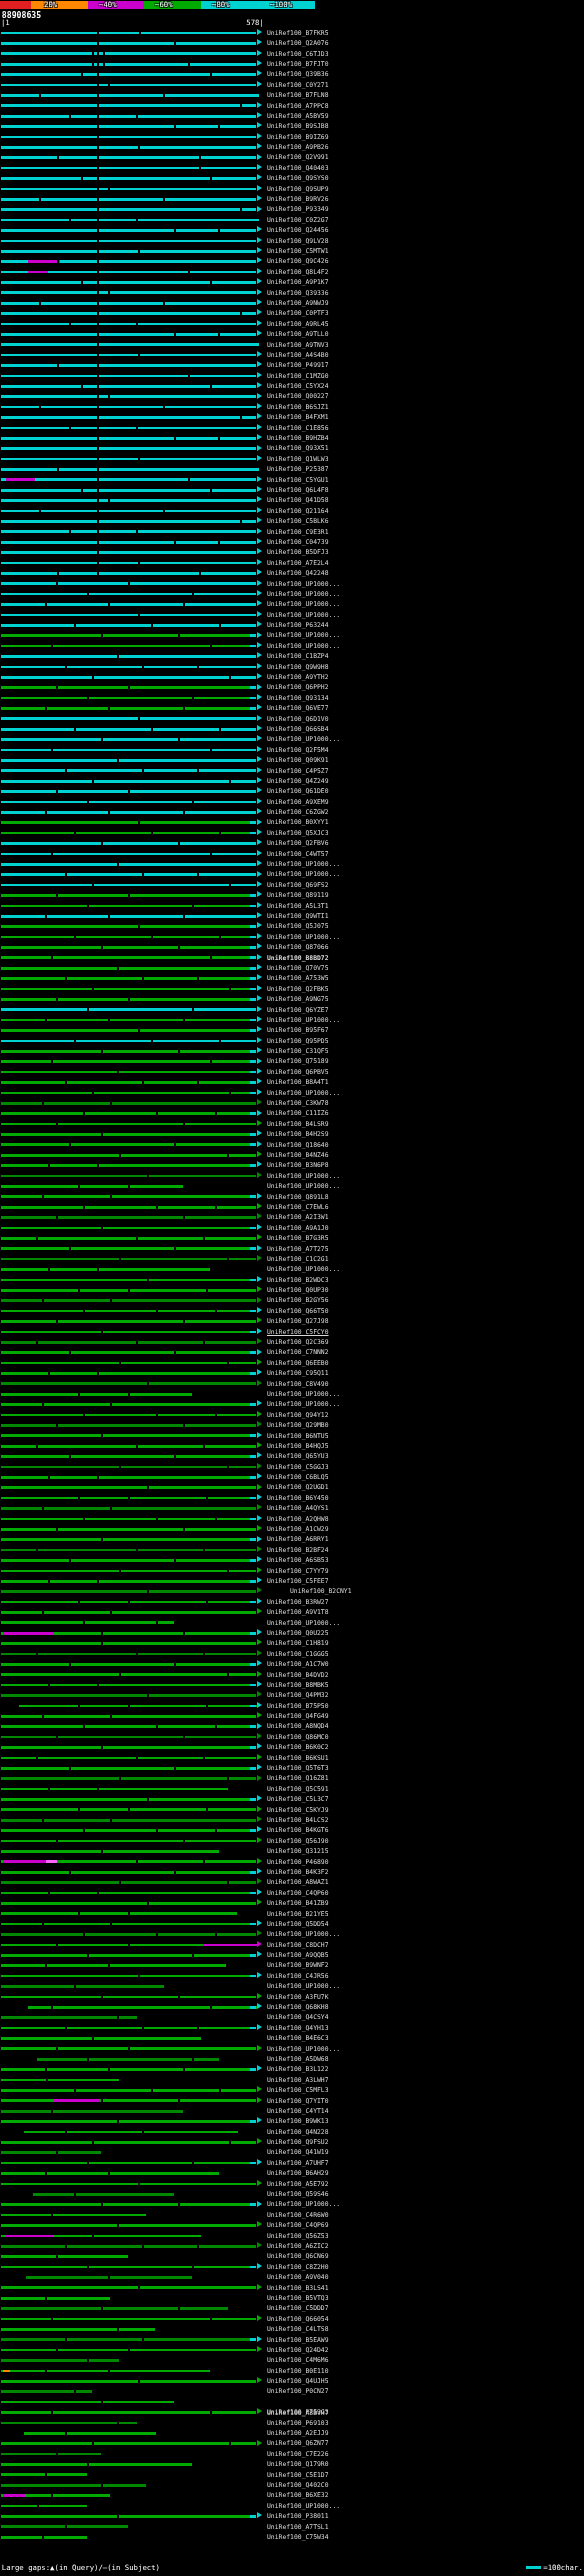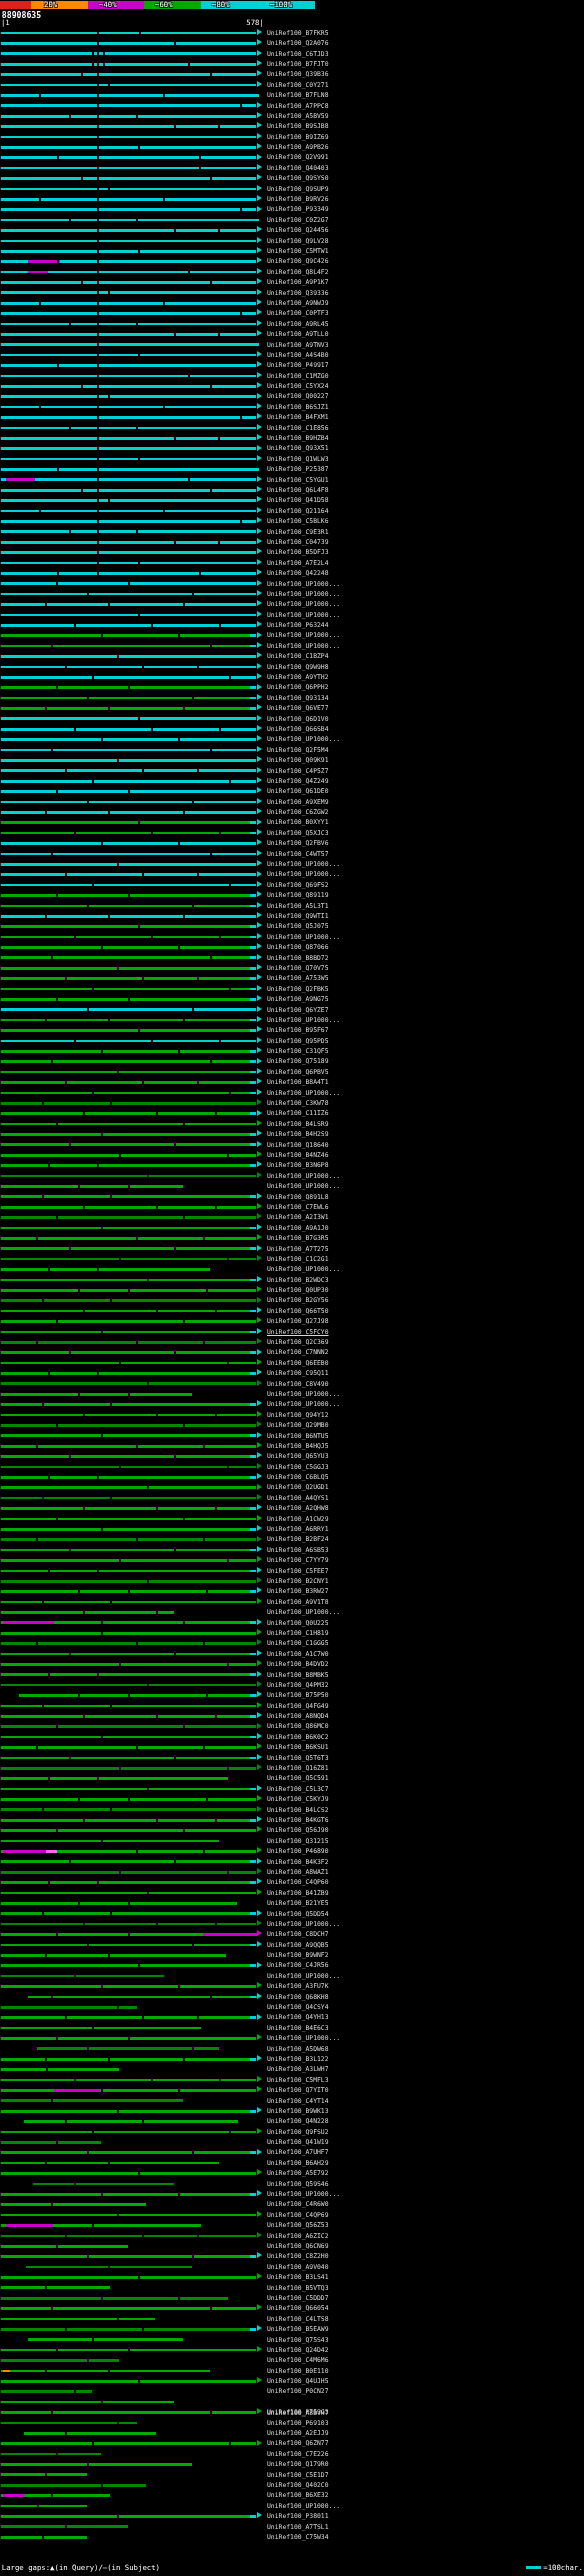--- a/index.html
+++ b/index.html
@@ -711,21 +711,21 @@
       <div class="tip" style="left: 250px; width: 6.4px; background: rgb(0, 210, 210);"></div>
       <div class="arrow" style="left: 257px; border-left: 5.5px solid rgb(0, 210, 210);"></div>
       <span class="hlabel" style="color: rgb(217, 217, 217);">UniRef100_Q87066</span>
     </div>
     <div class="row">
       <div class="bar" style="left: 1.4px; width: 255px; background: rgb(0, 170, 0);"></div>
       <div class="tick" style="left: 51px;"></div>
       <div class="tick" style="left: 210px;"></div>
       <div class="tip" style="left: 250px; width: 6.4px; background: rgb(0, 210, 210);"></div>
       <div class="arrow" style="left: 257px; border-left: 5.5px solid rgb(0, 210, 210);"></div>
-      <span class="hlabel" style="color: rgb(217, 217, 217);">UniRef100_B8BD72</span>
+      <span class="hlabel" style="color: rgb(217, 217, 217); font-weight: bold;">UniRef100_B8BD72</span>
     </div>
     <div class="row">
       <div class="bar" style="left: 1.4px; width: 255px; background: rgb(0, 170, 0);"></div>
       <div class="tick" style="left: 117px;"></div>
       <div class="tip" style="left: 250px; width: 6.4px; background: rgb(0, 210, 210);"></div>
       <div class="arrow" style="left: 257px; border-left: 5.5px solid rgb(0, 210, 210);"></div>
       <span class="hlabel" style="color: rgb(217, 217, 217);">UniRef100_Q70V75</span>
     </div>
     <div class="row">
       <div class="bar" style="left: 1.4px; width: 255px; background: rgb(0, 170, 0);"></div>
@@ -1096,20 +1096,29 @@
       <div class="arrow" style="left: 257px; border-left: 5.5px solid rgb(0, 210, 210);"></div>
       <span class="hlabel" style="color: rgb(217, 217, 217);">UniRef100_C6BLQ5</span>
     </div>
     <div class="row">
       <div class="bar" style="left: 1.4px; width: 255px; background: rgb(0, 170, 0);"></div>
       <div class="tick" style="left: 147px;"></div>
       <div class="arrow" style="left: 257px; border-left: 5.5px solid rgb(0, 170, 0);"></div>
       <span class="hlabel" style="color: rgb(217, 217, 217);">UniRef100_Q2UGD1</span>
     </div>
     <div class="row">
+      <div class="bar" style="left: 1.4px; width: 255px; background: rgb(0, 170, 0);"></div>
+      <div class="tick" style="left: 78px;"></div>
+      <div class="tick" style="left: 128px;"></div>
+      <div class="tick" style="left: 206px;"></div>
+      <div class="tip" style="left: 250px; width: 6.4px; background: rgb(0, 210, 210);"></div>
+      <div class="arrow" style="left: 257px; border-left: 5.5px solid rgb(0, 210, 210);"></div>
+      <span class="hlabel" style="color: rgb(217, 217, 217);">UniRef100_B6Y450</span>
+    </div>
+    <div class="row">
       <div class="bar" style="left: 1.4px; width: 255px; background: rgb(0, 136, 0);"></div>
       <div class="tick" style="left: 42px;"></div>
       <div class="tick" style="left: 110px;"></div>
       <div class="arrow" style="left: 257px; border-left: 5.5px solid rgb(0, 136, 0);"></div>
       <span class="hlabel" style="color: rgb(217, 217, 217);">UniRef100_A4QYS1</span>
     </div>
     <div class="row">
       <div class="bar" style="left: 1.4px; width: 255px; background: rgb(0, 170, 0);"></div>
       <div class="tick" style="left: 83px;"></div>
       <div class="tick" style="left: 156px;"></div>
@@ -1160,21 +1169,21 @@
       <div class="tick" style="left: 48px;"></div>
       <div class="tick" style="left: 97px;"></div>
       <div class="tip" style="left: 250px; width: 6.4px; background: rgb(0, 210, 210);"></div>
       <div class="arrow" style="left: 257px; border-left: 5.5px solid rgb(0, 210, 210);"></div>
       <span class="hlabel" style="color: rgb(217, 217, 217);">UniRef100_C5FEE7</span>
     </div>
     <div class="row">
       <div class="bar" style="left: 1.4px; width: 255px; background: rgb(0, 136, 0);"></div>
       <div class="tick" style="left: 147px;"></div>
       <div class="arrow" style="left: 257px; border-left: 5.5px solid rgb(0, 136, 0);"></div>
-      <span class="hlabel" style="color: rgb(217, 217, 217);">UniRef100_B2CNY1</span>
+      <span class="hlabel" style="color: rgb(217, 217, 217); margin-left: 23px;">UniRef100_B2CNY1</span>
     </div>
     <div class="row">
       <div class="bar" style="left: 1.4px; width: 255px; background: rgb(0, 170, 0);"></div>
       <div class="tick" style="left: 78px;"></div>
       <div class="tick" style="left: 128px;"></div>
       <div class="tick" style="left: 206px;"></div>
       <div class="tip" style="left: 250px; width: 6.4px; background: rgb(0, 210, 210);"></div>
       <div class="arrow" style="left: 257px; border-left: 5.5px solid rgb(0, 210, 210);"></div>
       <span class="hlabel" style="color: rgb(217, 217, 217);">UniRef100_B3RW27</span>
     </div>
@@ -1660,25 +1669,20 @@
       <div class="tick" style="left: 117px;"></div>
       <span class="hlabel" style="color: rgb(217, 217, 217);">UniRef100_C4LTS8</span>
     </div>
     <div class="row">
       <div class="bar" style="left: 1.4px; width: 255px; background: rgb(0, 136, 0);"></div>
       <div class="tick" style="left: 65px;"></div>
       <div class="tick" style="left: 142px;"></div>
       <div class="tip" style="left: 250px; width: 6.4px; background: rgb(0, 210, 210);"></div>
       <div class="arrow" style="left: 257px; border-left: 5.5px solid rgb(0, 210, 210);"></div>
       <span class="hlabel" style="color: rgb(217, 217, 217);">UniRef100_B5EAW9</span>
-    </div>
-    <div class="row">
-      <div class="bar" style="left: 28px; width: 155px; background: rgb(0, 170, 0);"></div>
-      <div class="tick" style="left: 92px;"></div>
-      <span class="hlabel" style="color: rgb(217, 217, 217);">UniRef100_Q75S43</span>
     </div>
     <div class="row">
       <div class="bar" style="left: 1.4px; width: 255px; background: rgb(0, 170, 0);"></div>
       <div class="tick" style="left: 56px;"></div>
       <div class="tick" style="left: 128px;"></div>
       <div class="arrow" style="left: 257px; border-left: 5.5px solid rgb(0, 170, 0);"></div>
       <span class="hlabel" style="color: rgb(217, 217, 217);">UniRef100_Q24D42</span>
     </div>
     <div class="row">
       <div class="bar" style="left: 1.4px; width: 118px; background: rgb(0, 136, 0);"></div>

